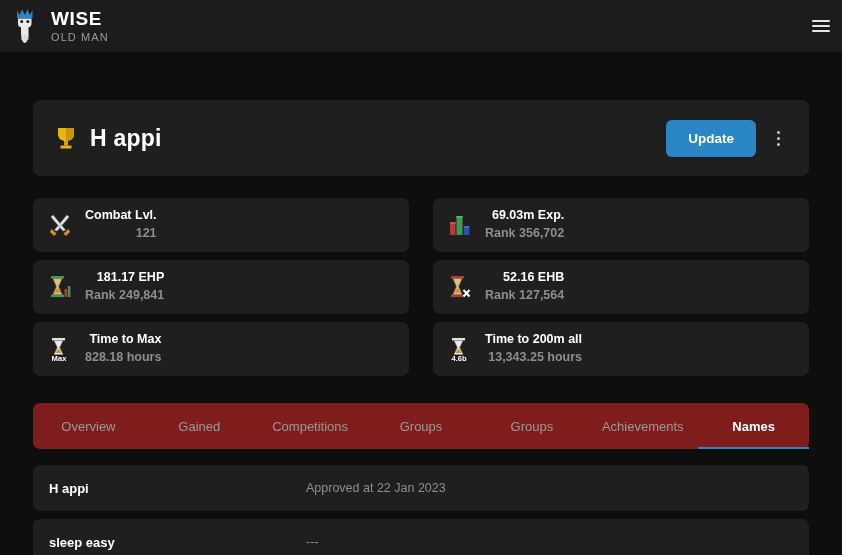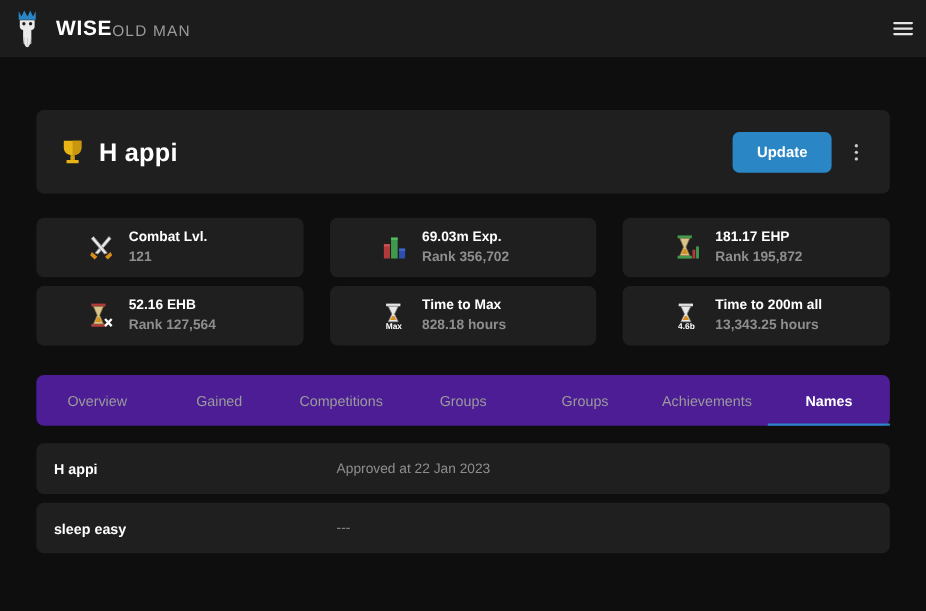--- a/index.html
+++ b/index.html
@@ -13,27 +13,27 @@
   
   .topbar {
     height: 52px; width: 100%;
     background: #1c1c1c;
     display: flex; align-items: center;
     padding: 0 14px 0 10px;
     position: relative;
   }
   .brand { display: flex; align-items: center; gap: 11px; }
   .brand-mark { width: 30px; height: 38px; position: relative; flex: 0 0 auto; }
-  .brand-text { display: flex; justify-content: center; line-height: 1; }
+  .brand-text { display: flex; flex-direction: column; justify-content: center; line-height: 1; }
   .brand-title {
     font-size: 19px; font-weight: bold; color: #ffffff;
     letter-spacing: .6px;
   }
   .brand-sub {
-    font-size: 14px; color: #9b9b9b; letter-spacing: 1.1px;
+    font-size: 11px; color: #9b9b9b; letter-spacing: 1.1px;
     margin-top: 4px;
   }
   .hamburger {
     position: absolute; right: 12px; top: 50%; transform: translateY(-50%);
     width: 18px; display: flex; flex-direction: column; gap: 3px;
     cursor: pointer;
   }
   .hamburger span { display: block; height: 2px; background: #e6e6e6; border-radius: 1px; }
   .hamburger span:nth-child(1) { width: 100%; }
   .hamburger span:nth-child(2) { width: 100%; }
@@ -70,40 +70,41 @@
     width: 26px; height: 30px; margin-left: 9px;
     display: flex; flex-direction: column; align-items: center; justify-content: center;
     gap: 3px; cursor: pointer;
   }
   .kebab i { width: 3px; height: 3px; border-radius: 50%; background: #c9c9c9; display: block; }
 
   
   .stat-grid {
     margin-top: 22px;
     display: grid;
-    grid-template-columns: repeat(3, 1fr);
+    grid-template-columns: repeat(2, 1fr);
     gap: 8px 24px;
+    text-align: right;
   }
   .stat-card {
     background: #1f1f1f;
     border-radius: 7px;
     height: 54px;
     display: flex; align-items: center;
     padding: 0 14px;
     gap: 12px;
   }
-  .stat-icon { width: 26px; height: 28px; flex: 0 0 auto; margin-left: 32px; }
+  .stat-icon { width: 26px; height: 28px; flex: 0 0 auto; }
   .stat-text { display: flex; flex-direction: column; line-height: 1.25; min-width: 0; }
   .stat-label { font-size: 12.5px; font-weight: bold; color: #ffffff; white-space: nowrap; }
   .stat-value { font-size: 12.5px; color: #8e8e8e; white-space: nowrap; margin-top: 2px; font-weight: bold; }
 
   
   .tabs {
     margin-top: 27px;
-    background: #4c1d95;
+    background: #7f1d1d;
     border-radius: 7px;
     height: 46px;
     display: flex; align-items: stretch;
   }
   .tab {
     flex: 1 1 0;
     display: flex; align-items: center; justify-content: center;
     font-size: 13px; color: #9a9a9a;
     cursor: pointer;
     position: relative;
@@ -217,21 +218,21 @@
           <rect x="4" y="3" width="13" height="2.6" fill="#3f9a4d"></rect>
           <rect x="4" y="21.5" width="13" height="2.6" fill="#3f9a4d"></rect>
           <path d="M6 5.6 H15 L11.6 13.6 L15 21.5 H6 L9.4 13.6 Z" fill="#d9c48a" stroke="#8a7a4a" stroke-width="0.7"></path>
           <path d="M7.6 19.8 H13.4 L11.4 15.4 H9.6 Z" fill="#d98f1e"></path>
           <rect x="17.5" y="16" width="2.6" height="8" fill="#b13a3a"></rect>
           <rect x="20.8" y="13" width="2.6" height="11" fill="#3f9a4d"></rect>
         </svg>
       </span>
       <span class="stat-text">
         <span class="stat-label">181.17 EHP</span>
-        <span class="stat-value">Rank 195,872</span>
+        <span class="stat-value">Rank 249,841</span>
       </span>
     </div>
 
     <div class="stat-card">
       <span class="stat-icon">
         <svg viewBox="0 0 26 28" width="26" height="28">
           <rect x="4" y="3" width="13" height="2.6" fill="#b13a3a"></rect>
           <rect x="4" y="21.5" width="13" height="2.6" fill="#b13a3a"></rect>
           <path d="M6 5.6 H15 L11.6 13.6 L15 21.5 H6 L9.4 13.6 Z" fill="#d9c48a" stroke="#8a7a4a" stroke-width="0.7"></path>
           <path d="M7.6 19.8 H13.4 L11.4 15.4 H9.6 Z" fill="#d98f1e"></path>

